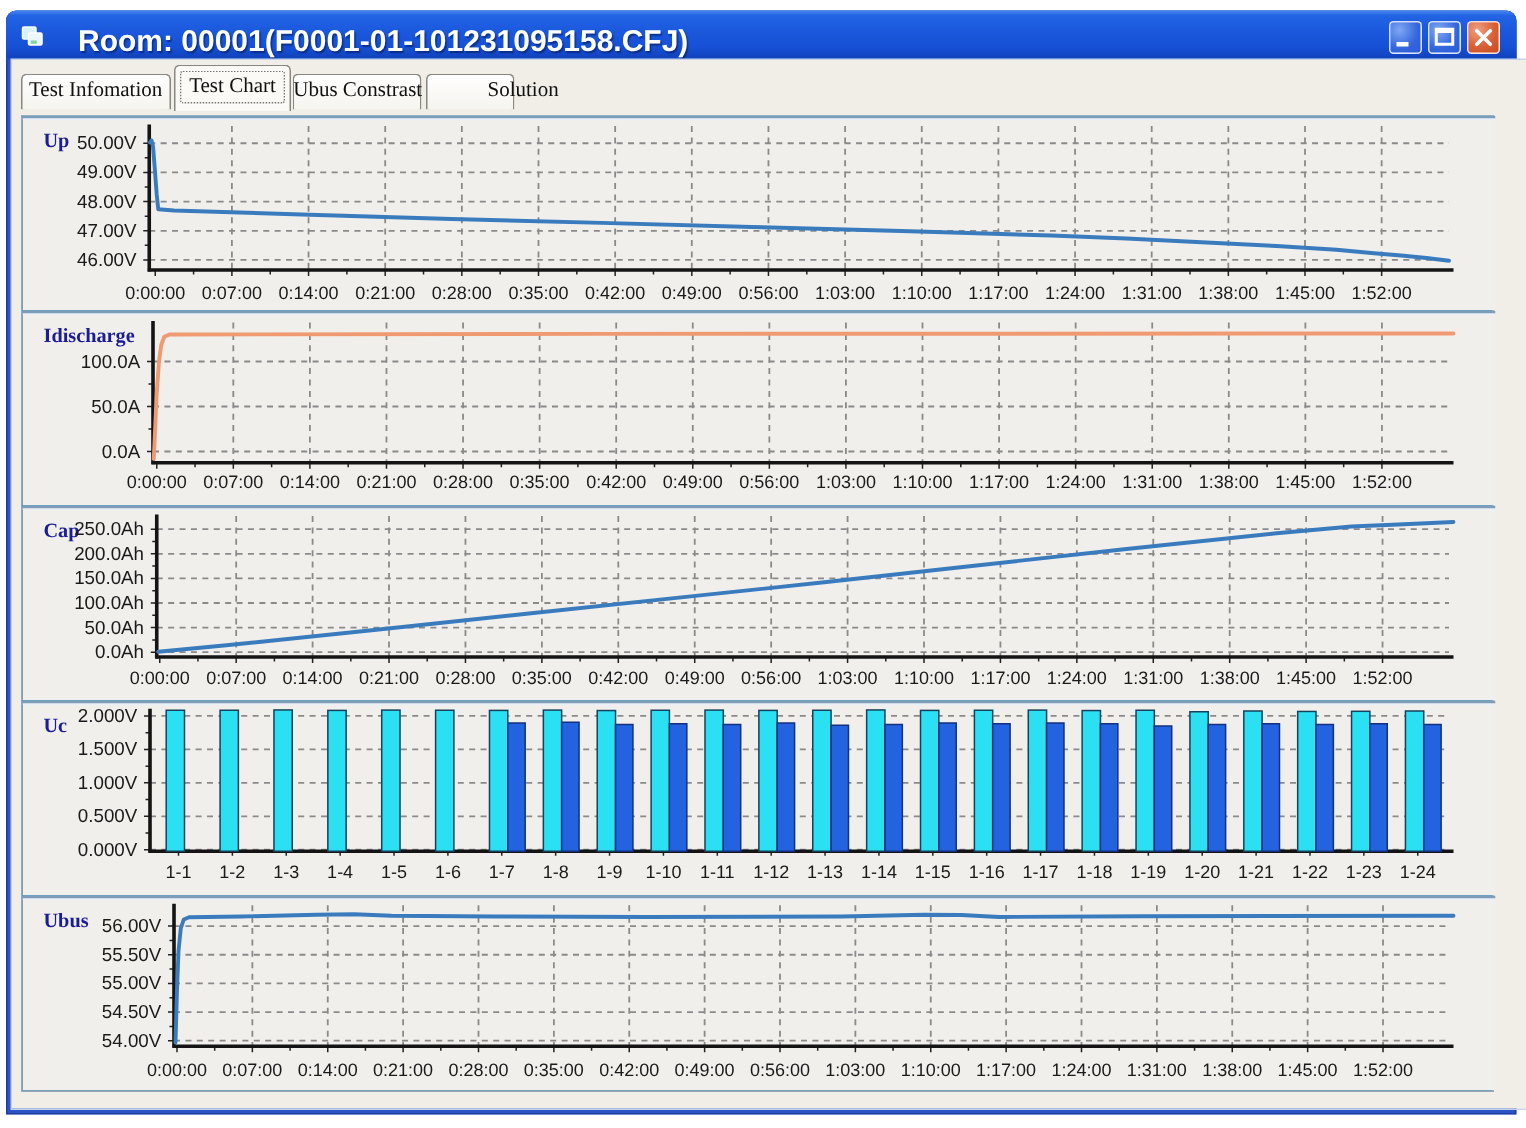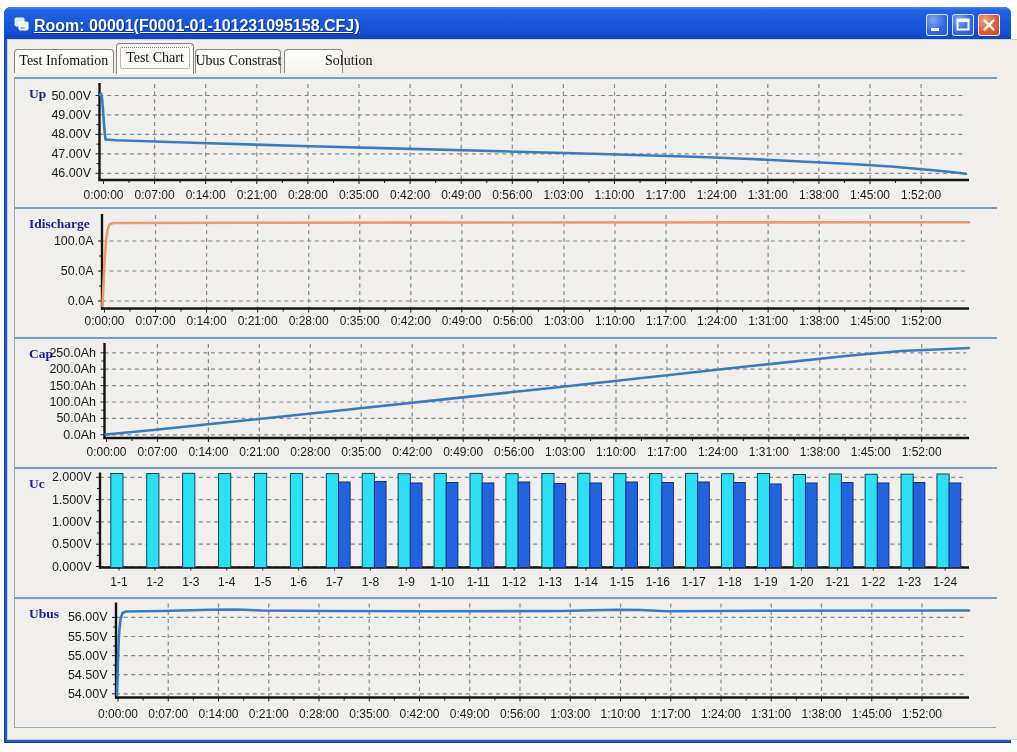--- a/index.html
+++ b/index.html
@@ -4,23 +4,23 @@
 * { margin:0; padding:0; box-sizing:border-box; }
 html,body { width:1017px; height:752px; background:#FFFFFF; overflow:hidden;
   font-family:"Liberation Sans", sans-serif; }
 #win { position:absolute; left:4px; top:7px; width:1007px; height:736px;
   background:#2B53C8; border-radius:7px 7px 0 0;
   box-shadow: inset 0 0 0 1px #1E3FA0; }
 #titlebar { position:absolute; left:0; top:0; width:100%; height:33px;
   border-radius:7px 7px 0 0;
   background:linear-gradient(180deg,#4887F0 0%,#2264E4 10%,#1A57DC 45%,#1750D4 75%,#1143BE 94%,#1A52CC 100%);
 }
-#titlebar .ttext { position:absolute; left:30px; top:10px; color:#fff;
-  font-size:16px; font-weight:bold; letter-spacing:0px;
-  text-shadow:1px 1px 1px rgba(0,20,80,0.55); white-space:nowrap;text-decoration:underline; }
+#titlebar .ttext { position:absolute; left:48px; top:10px; color:#fff;
+  font-size:20px; font-weight:bold; letter-spacing:0px;
+  text-shadow:1px 1px 1px rgba(0,20,80,0.55); white-space:nowrap; }
 #body { position:absolute; left:4px; top:33px; width:1015px; height:699px;
   background:#F0EEE7; outline:1px solid #C7D3EA; }
 .tab { position:absolute; top:9px; height:24px; background:linear-gradient(180deg,#FFFFFF,#F6F4EE);
   border:1px solid #888880; border-bottom:none; border-radius:4px 4px 0 0;
   text-align:center; font-family:"Liberation Serif", serif; font-size:14px; color:#111; }
 .tab span { position:relative; top:3px; white-space:nowrap; }
 .tab.active { top:3px; height:31px; background:#FBFAF6; z-index:3; }
 .tab.active span { top:6px; }
 .tab.active .focus { position:absolute; left:3px; top:3px; right:3px; bottom:5px;
   border:1px dotted #777; border-radius:2px; }

